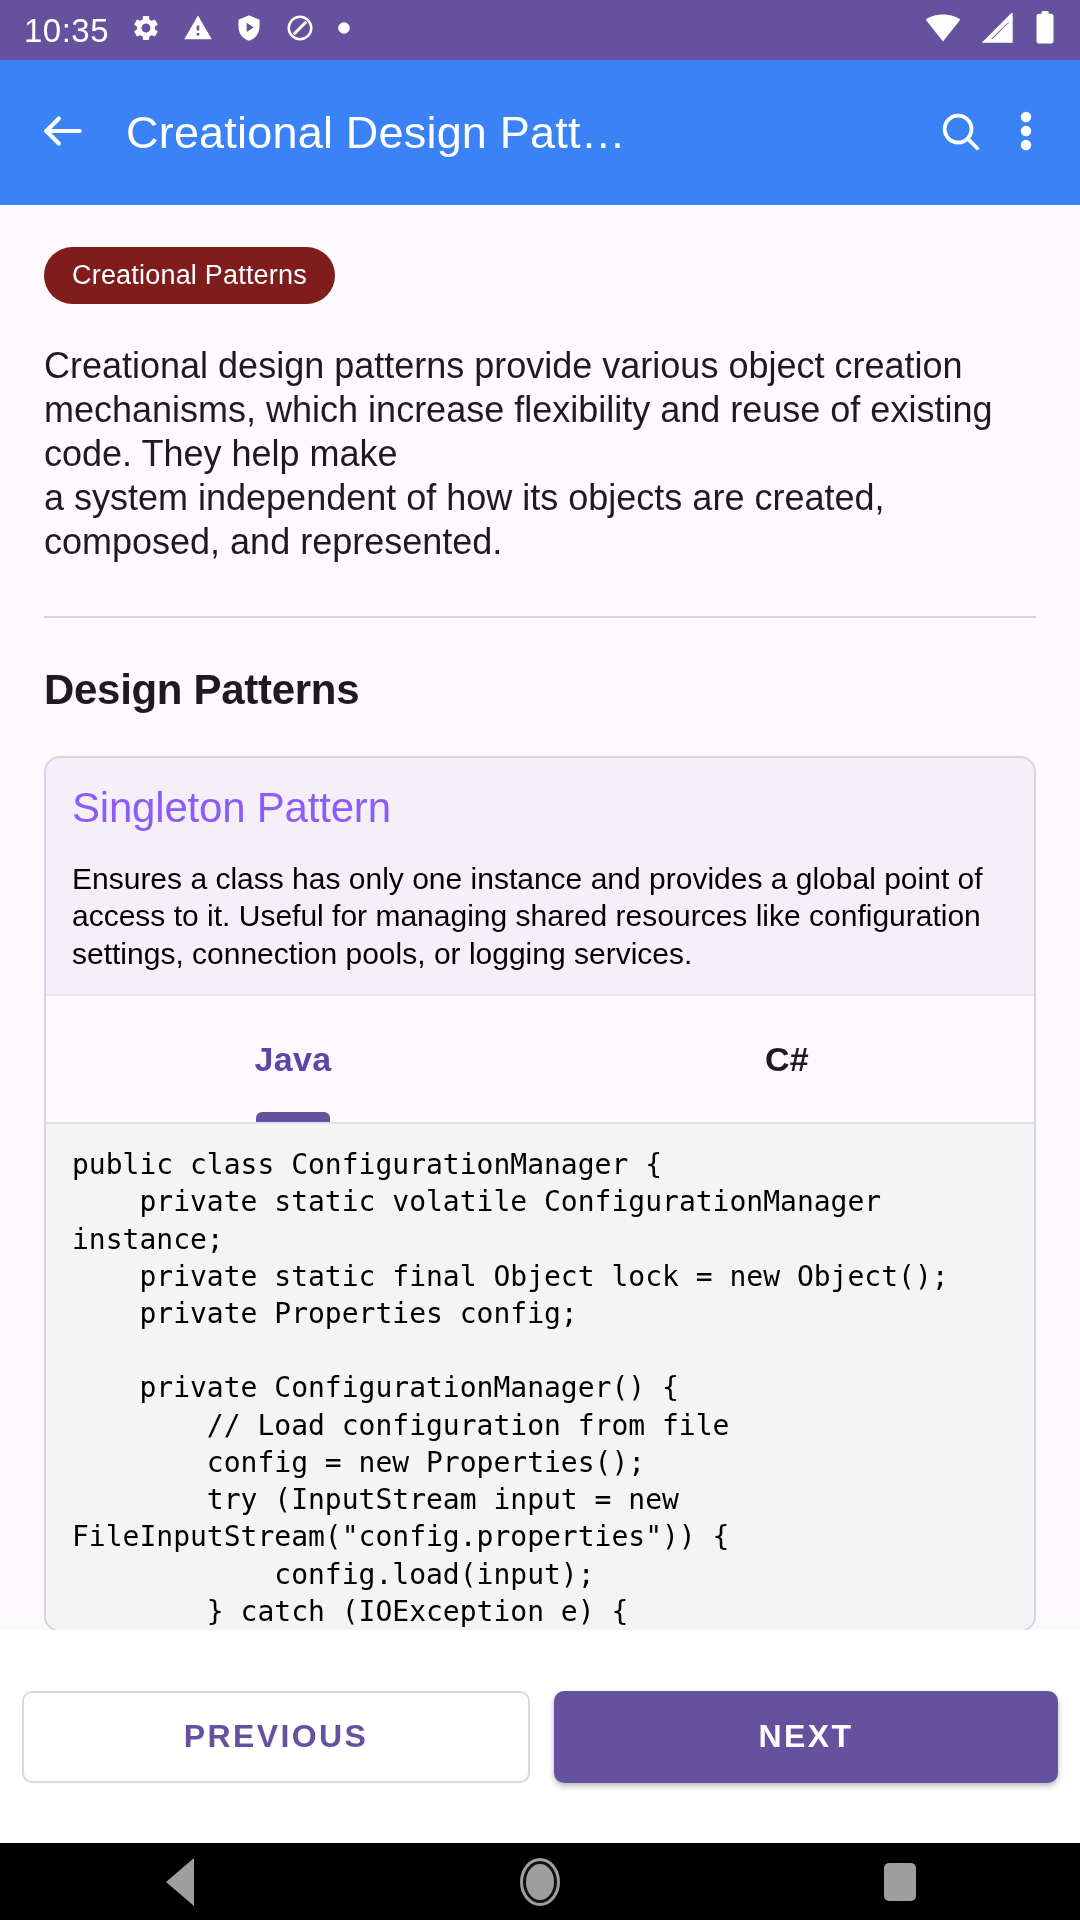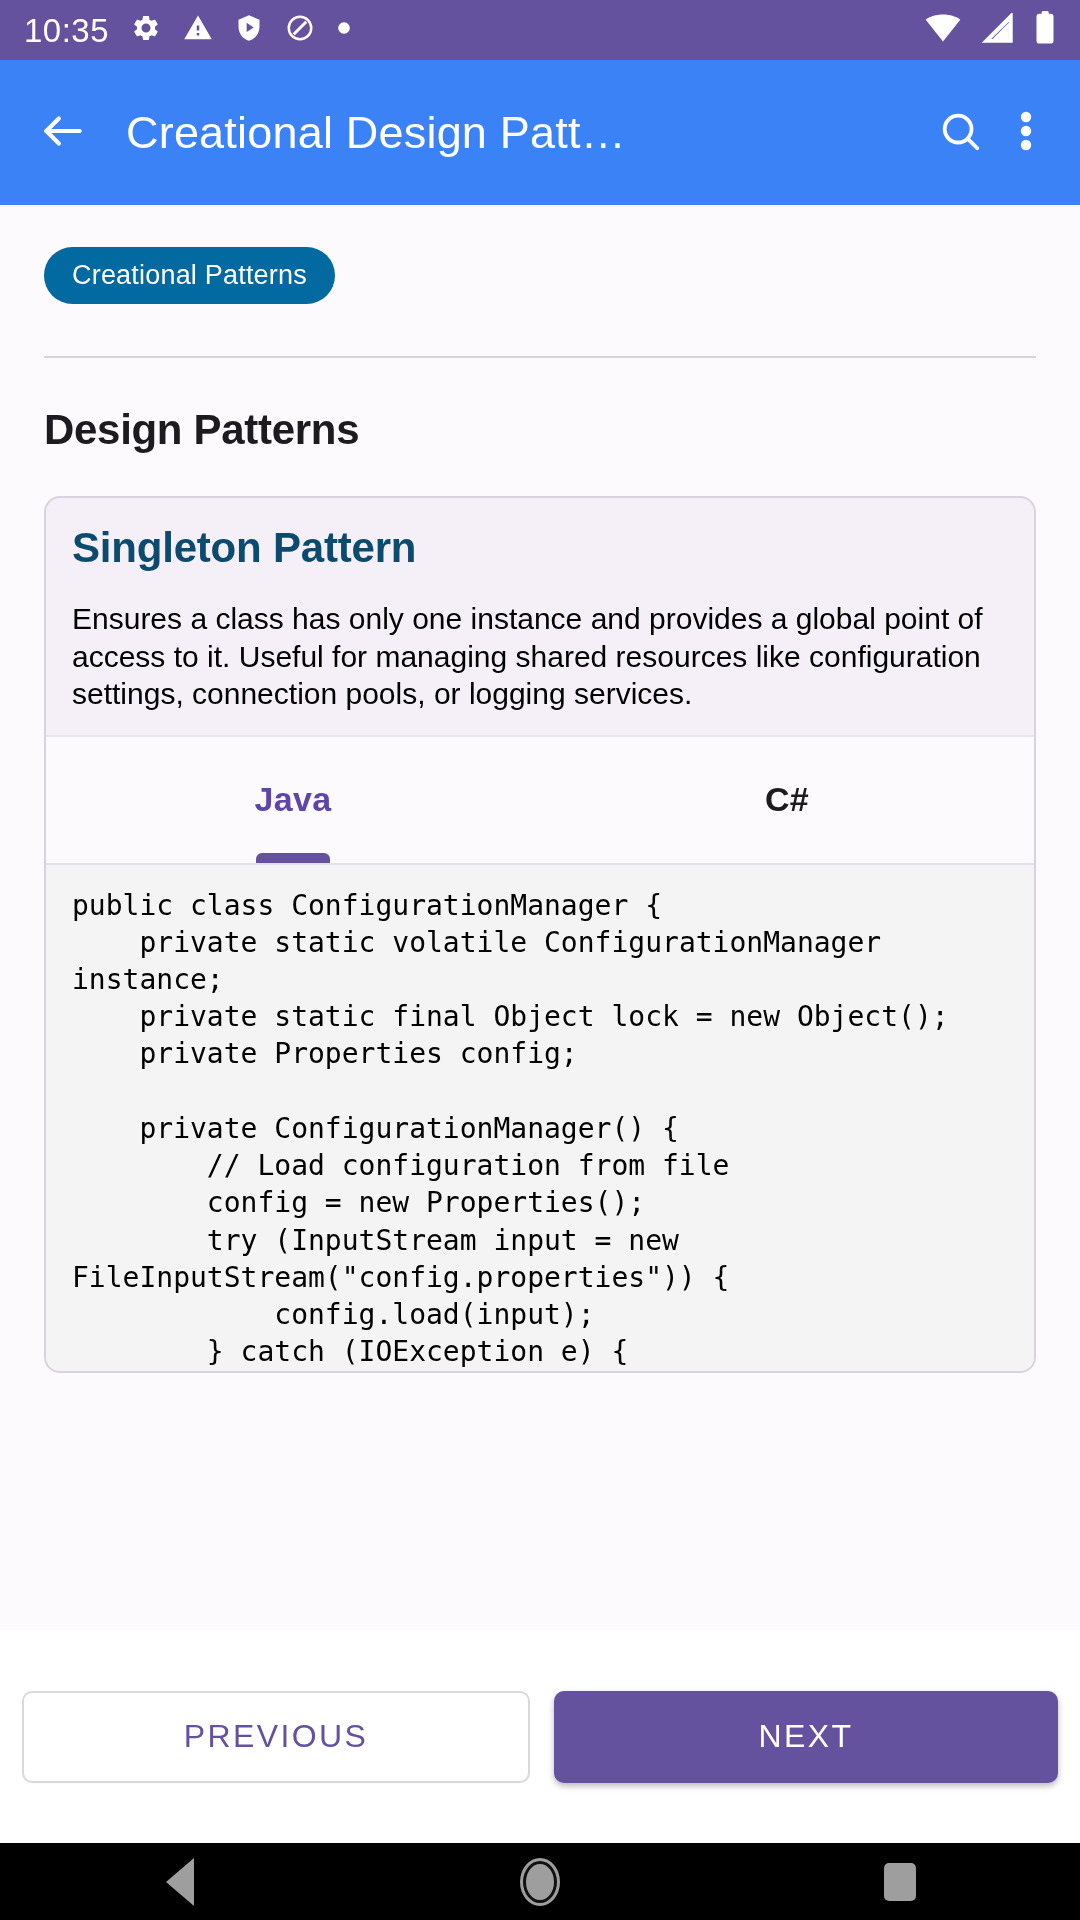--- a/index.html
+++ b/index.html
@@ -38,21 +38,21 @@
   .ab-action.more { width:56px; }
 
   
   .content {
     position:absolute; left:0; top:205px; right:0; bottom:290px;
     background:#FDFAFD; overflow:hidden;
   }
   .inner { padding:42px 44px 0 44px; }
 
   .badge {
-    display:inline-block; background:#0369a1; color:#fff;
+    display:inline-block; background:#7f1d1d; color:#fff;
     font-size:27px; font-weight:400; padding:13px 28px;
     border-radius:40px; letter-spacing:.2px;
   }
 
   .intro {
     margin-top:40px; font-size:36px; line-height:1.22;
     color:#1d1b20; letter-spacing:0px;
     white-space:pre-line;
   }
 
@@ -61,21 +61,21 @@
   .section-title {
     margin-top:48px; font-size:42px; font-weight:700; color:#1d1b20;
     letter-spacing:-.3px;
   }
 
   .card {
     margin-top:42px; border:2px solid #D9D2E0; border-radius:16px;
     background:#F5F0F7; overflow:hidden;
   }
   .card-head { padding:26px 26px 22px 26px; }
-  .card-title { font-size:42px; font-weight:700; color:#0c4a6e; letter-spacing:-.2px; }
+  .card-title { font-size:42px; font-weight:400; color:#8b5cf6; letter-spacing:-.2px; }
   .card-desc {
     margin-top:28px; font-size:30px; line-height:1.25; color:#000000;
     white-space:pre-line;
   }
 
   .tabs {
     display:flex; background:#FDFAFE; border-top:2px solid #EAE4EF;
     position:relative; height:128px;
   }
   .tab {
@@ -100,21 +100,21 @@
 
   
   .btn-bar {
     position:absolute; left:0; right:0; bottom:77px; height:213px;
     background:#fff; display:flex; align-items:center; gap:24px;
     padding:0 22px;
   }
   .btn {
     flex:1 1 0; height:92px; border-radius:10px;
     display:flex; align-items:center; justify-content:center;
-    font-size:32px; font-weight:400; letter-spacing:2.4px;
+    font-size:32px; font-weight:700; letter-spacing:2.4px;
   }
   .btn-prev { border:2px solid #DBD7DF; background:#fff; color:#65529f; }
   .btn-next { background:#65529f; color:#fff; box-shadow:0 3px 6px rgba(0,0,0,.28); }
 
   
   .nav-bar {
     position:absolute; left:0; right:0; bottom:0; height:77px;
     background:#000; display:flex; align-items:center; justify-content:space-around;
   }
   .nav-btn { width:120px; height:77px; display:flex; align-items:center; justify-content:center; }
@@ -208,20 +208,22 @@
           </svg>
       </span>
     </div>
   </div>
 
   <div class="content">
     <div class="inner">
 
       <div class="badge">Creational Patterns</div>
 
+      <div class="intro">Creational design patterns provide various object creation mechanisms, which increase flexibility and reuse of existing code. They help make
+a system independent of how its objects are created, composed, and represented.</div>
 
       <div class="divider"></div>
 
       <div class="section-title">Design Patterns</div>
 
       <div class="card">
         <div class="card-head">
           <div class="card-title">Singleton Pattern</div>
           <div class="card-desc">Ensures a class has only one instance and provides a global point of access to it. Useful for managing shared resources like configuration settings, connection pools, or logging services.</div>
         </div>

